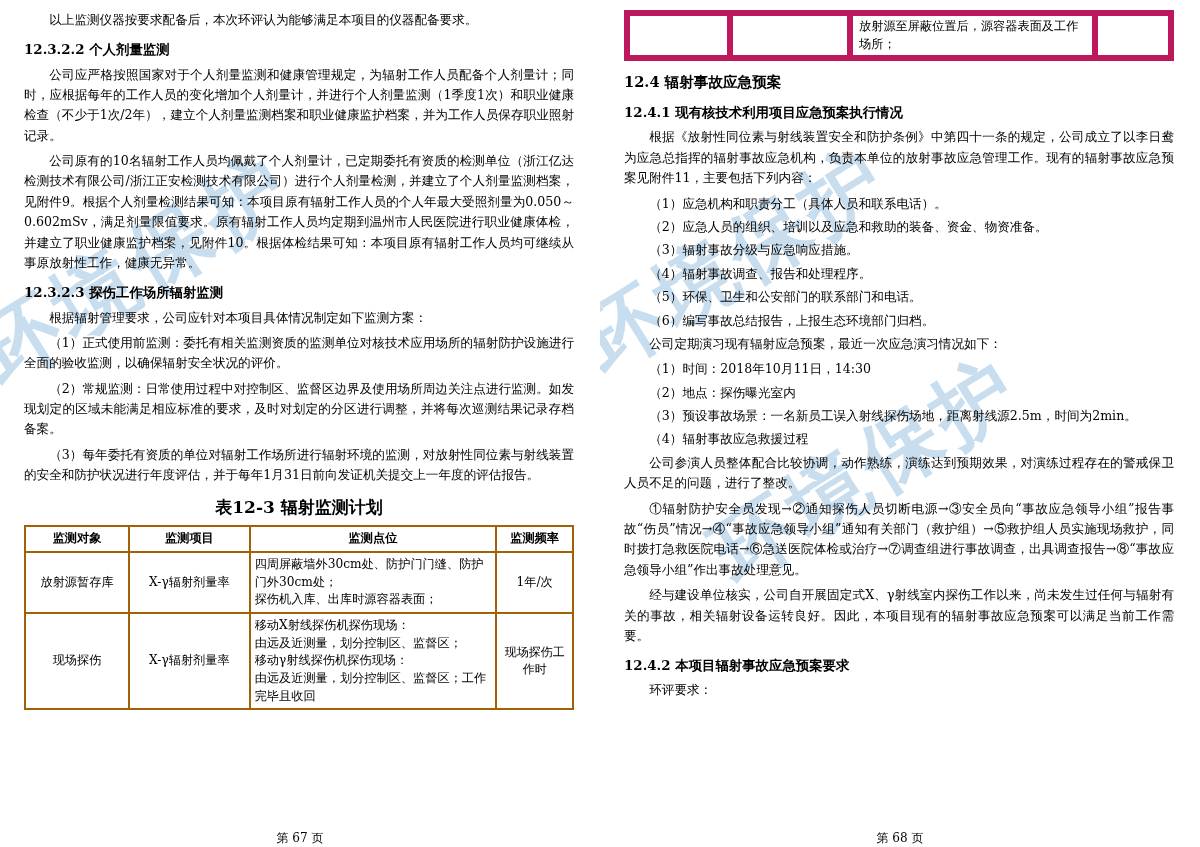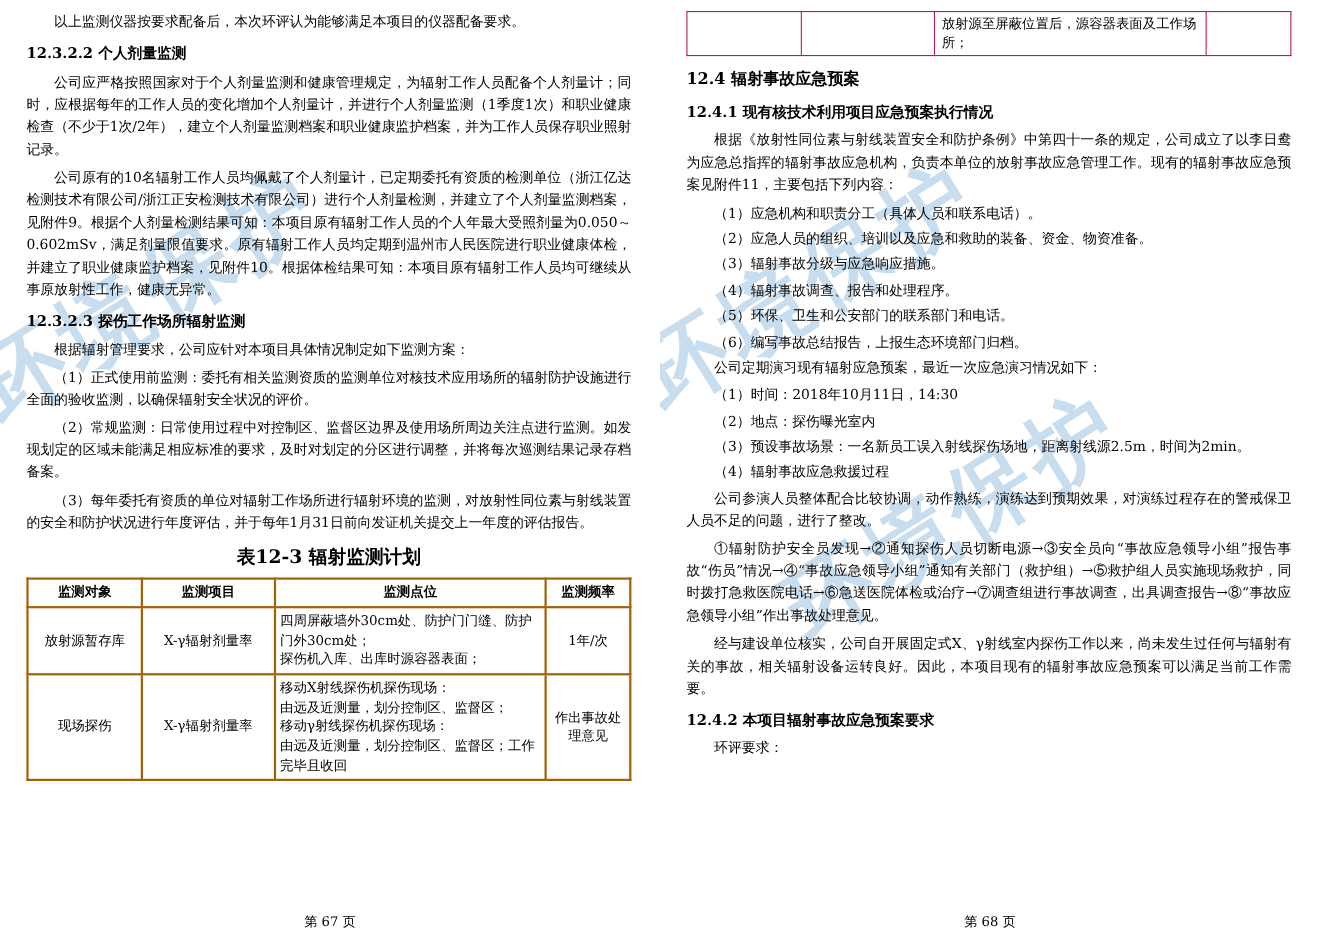--- a/index.html
+++ b/index.html
@@ -75,21 +75,21 @@
   }
   .c { text-align: center; }
   .l { text-align: left; }
 
   .stub-table {
     width: 100%;
     border-collapse: collapse;
     font-size: 12.2px;
   }
   .stub-table td {
-    border: 1px solid #be185d;
+    border: 6px solid #be185d;
     height: 24px;
     padding: 2px 6px;
   }
 
   .footer {
     position: absolute;
     bottom: 0;
     left: 0;
     width: 100%;
     text-align: center;
@@ -192,21 +192,21 @@
         </tr>
         <tr>
           <td class="c">现场探伤</td>
           <td class="c">X-γ辐射剂量率</td>
           <td class="l">
             <div>移动X射线探伤机探伤现场：</div>
             <div>由远及近测量，划分控制区、监督区；</div>
             <div>移动γ射线探伤机探伤现场：</div>
             <div>由远及近测量，划分控制区、监督区；工作完毕且收回</div>
           </td>
-          <td class="c small-cell">作出事故处理意见</td>
+          <td class="c small-cell">现场探伤工作时</td>
         </tr>
       </tbody>
         </table>
     </div>
 
     <div class="footer">第 67 页</div>
   </div>
 
   <div class="divider"></div>
 

